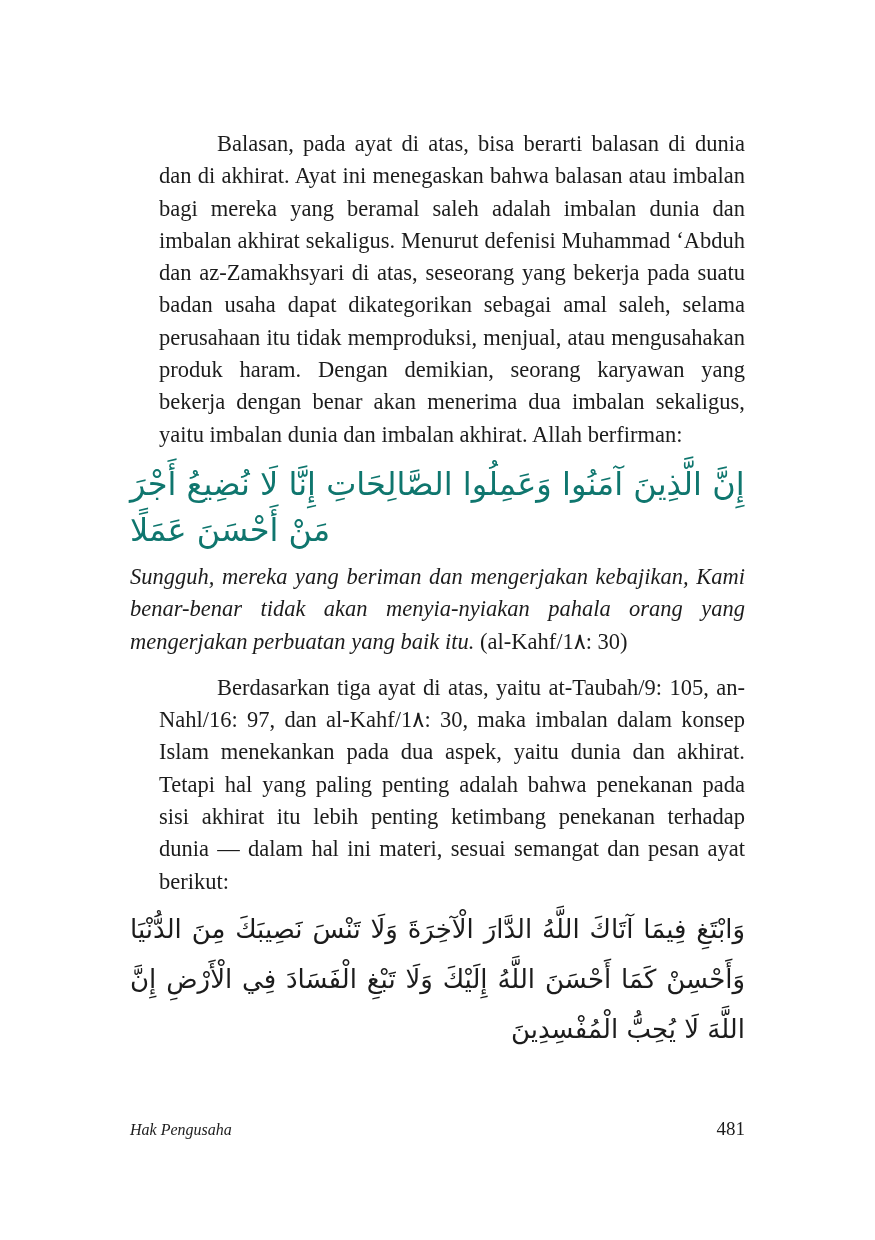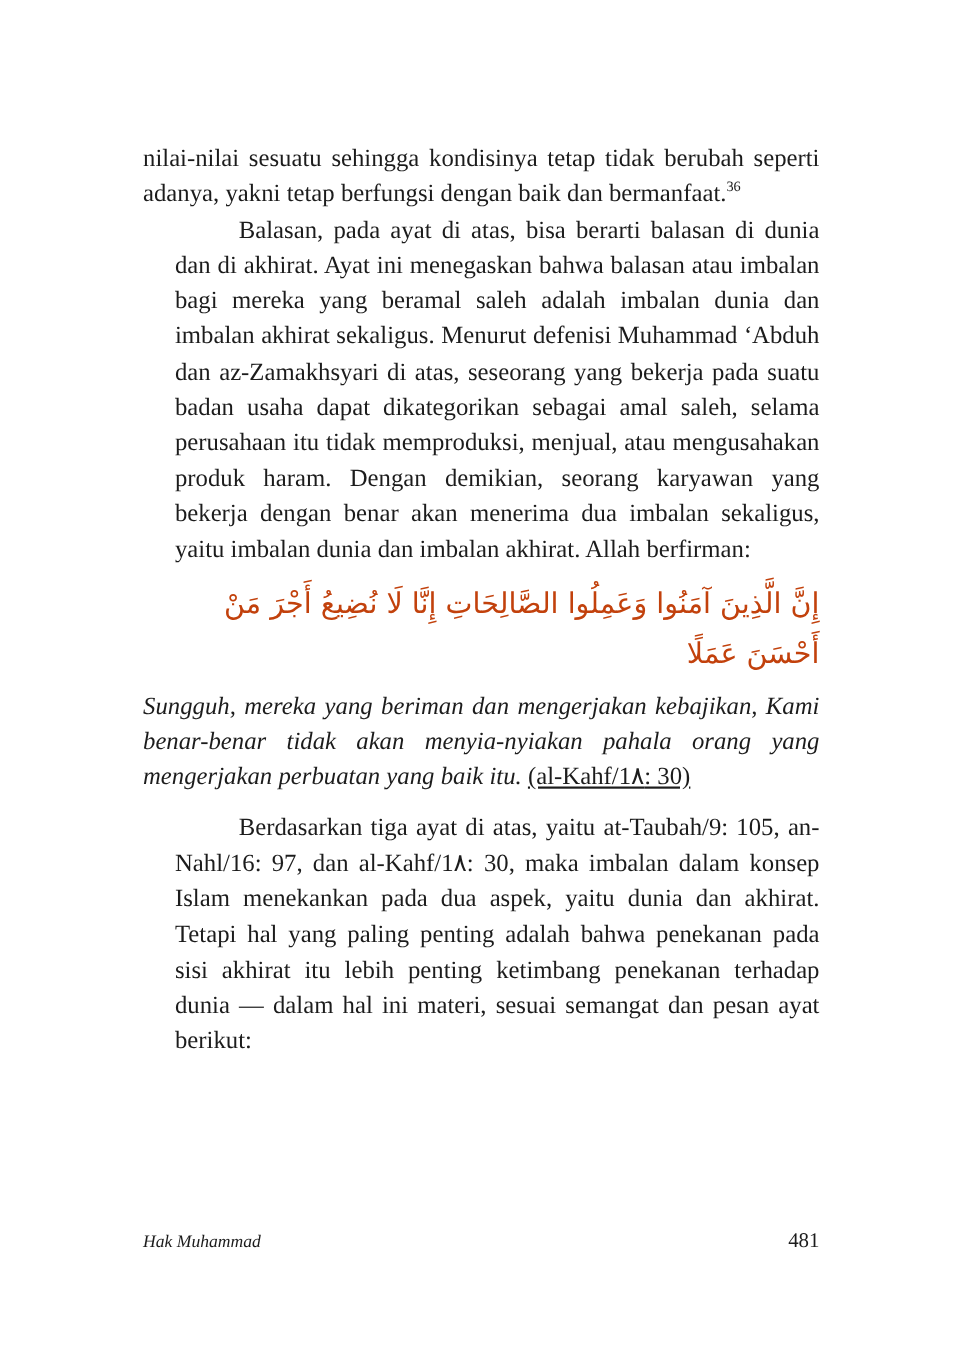--- a/index.html
+++ b/index.html
@@ -31,42 +31,41 @@
     }
     .indent { text-indent: 58px; margin-left: 29px; }
     sup.fn {
       font-size: 13px;
       line-height: 0;
       vertical-align: 9px;
     }
     .arabic {
       direction: rtl;
       font-family: "DejaVu Sans", sans-serif;
-      font-size: 26px;
-      text-align: right;
+      font-size: 32px;
+      text-align: left;
       line-height: 46px;
       margin: 10px 0 8px 0;
-      color: #c2410c;
+      color: #0f766e;
     }
     .arabic-block {
       direction: rtl;
       font-family: "DejaVu Sans", sans-serif;
       font-size: 26px;
       line-height: 50px;
       text-align: justify;
       text-align-last: right;
       margin-top: 6px;
       color: #1c1c1c;
     }
     .translation {
       font-style: italic;
     }
     .translation .ref {
       font-style: normal;
-      text-decoration: underline;
     }
     .gap { height: 14px; }
     .footer {
       position: absolute;
       left: 130px;
       top: 1118px;
       width: 615px;
       display: flex;
       justify-content: space-between;
       align-items: baseline;
@@ -76,30 +75,30 @@
       font-size: 16px;
     }
     .footer .page-number {
       font-size: 19px;
     }
   </style>
 </head>
 <body>
 
 <div class="page">
-  <p><span>nilai-nilai sesuatu sehingga kondisinya tetap tidak berubah seperti adanya, yakni tetap berfungsi dengan baik dan bermanfaat.</span><sup class="fn">36</sup></p>
 
   <p class="indent">Balasan, pada ayat di atas, bisa berarti balasan di dunia dan di akhirat. Ayat ini menegaskan bahwa balasan atau imbal­an bagi mereka yang beramal saleh adalah imbalan dunia dan imbalan akhirat sekaligus. Menurut defenisi Muhammad ‘Abduh dan az-Zamakhsyari di atas, seseorang yang bekerja pada suatu badan usaha dapat dikategorikan sebagai amal saleh, selama perusahaan itu tidak memproduksi, menjual, atau mengusaha­kan produk haram. Dengan demikian, seorang karyawan yang bekerja dengan benar akan menerima dua imbalan sekaligus, yaitu imbalan dunia dan imbalan akhirat. Allah berfirman:</p>
 
   <div class="arabic">إِنَّ الَّذِينَ آمَنُوا وَعَمِلُوا الصَّالِحَاتِ إِنَّا لَا نُضِيعُ أَجْرَ مَنْ أَحْسَنَ عَمَلًا</div>
 
   <p class="translation"><span>Sungguh, mereka yang beriman dan mengerjakan kebajikan, Kami benar-benar tidak akan menyia-nyiakan pahala orang yang mengerjakan perbuatan yang baik itu.</span> <span class="ref">(al-Kahf/1٨: 30)</span></p>
 
   <div class="gap"></div>
 
   <p class="indent">Berdasarkan tiga ayat di atas, yaitu at-Taubah/9: 105, an-Nahl/16: 97, dan  al-Kahf/1٨: 30, maka imbalan dalam konsep Islam menekankan pada dua aspek, yaitu dunia dan akhirat. Tetapi hal yang paling penting adalah bahwa penekanan pada sisi akhirat itu lebih penting ketimbang penekanan terhadap dunia — dalam hal ini materi, sesuai semangat dan pesan ayat berikut:</p>
 
+  <div class="arabic-block">وَابْتَغِ فِيمَا آتَاكَ اللَّهُ الدَّارَ الْآخِرَةَ وَلَا تَنْسَ نَصِيبَكَ مِنَ الدُّنْيَا وَأَحْسِنْ كَمَا أَحْسَنَ اللَّهُ إِلَيْكَ وَلَا تَبْغِ الْفَسَادَ فِي الْأَرْضِ إِنَّ اللَّهَ لَا يُحِبُّ الْمُفْسِدِينَ</div>
 </div>
 
 <div class="footer">
-  <span class="running-title">Hak Muhammad</span>
+  <span class="running-title">Hak Pengusaha</span>
   <span class="page-number">481</span>
 </div>
 
 </body></html>

